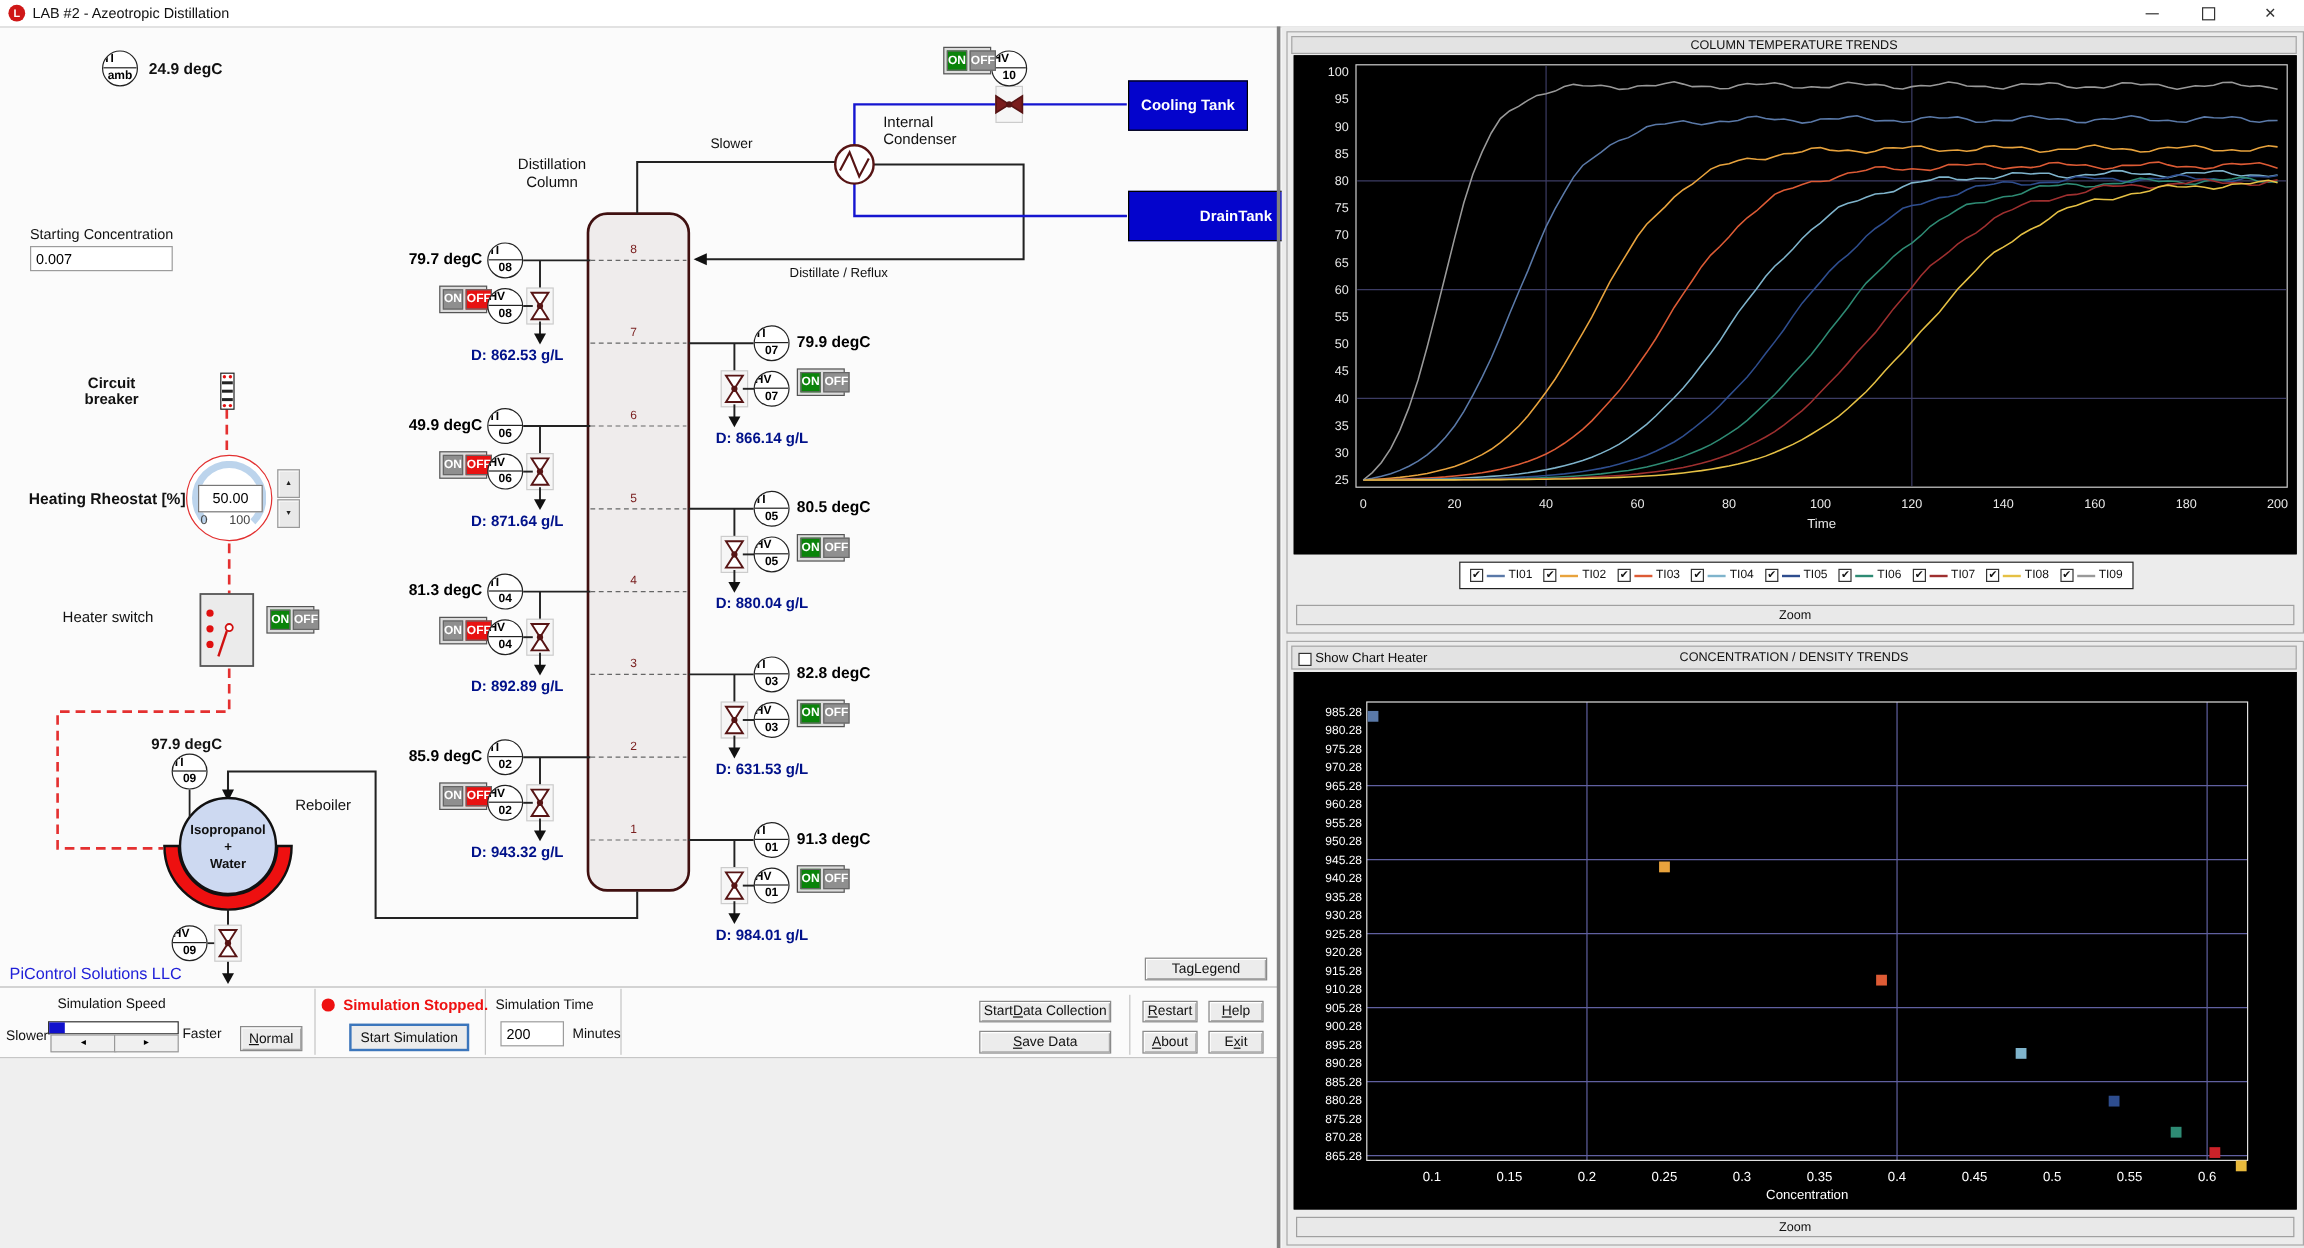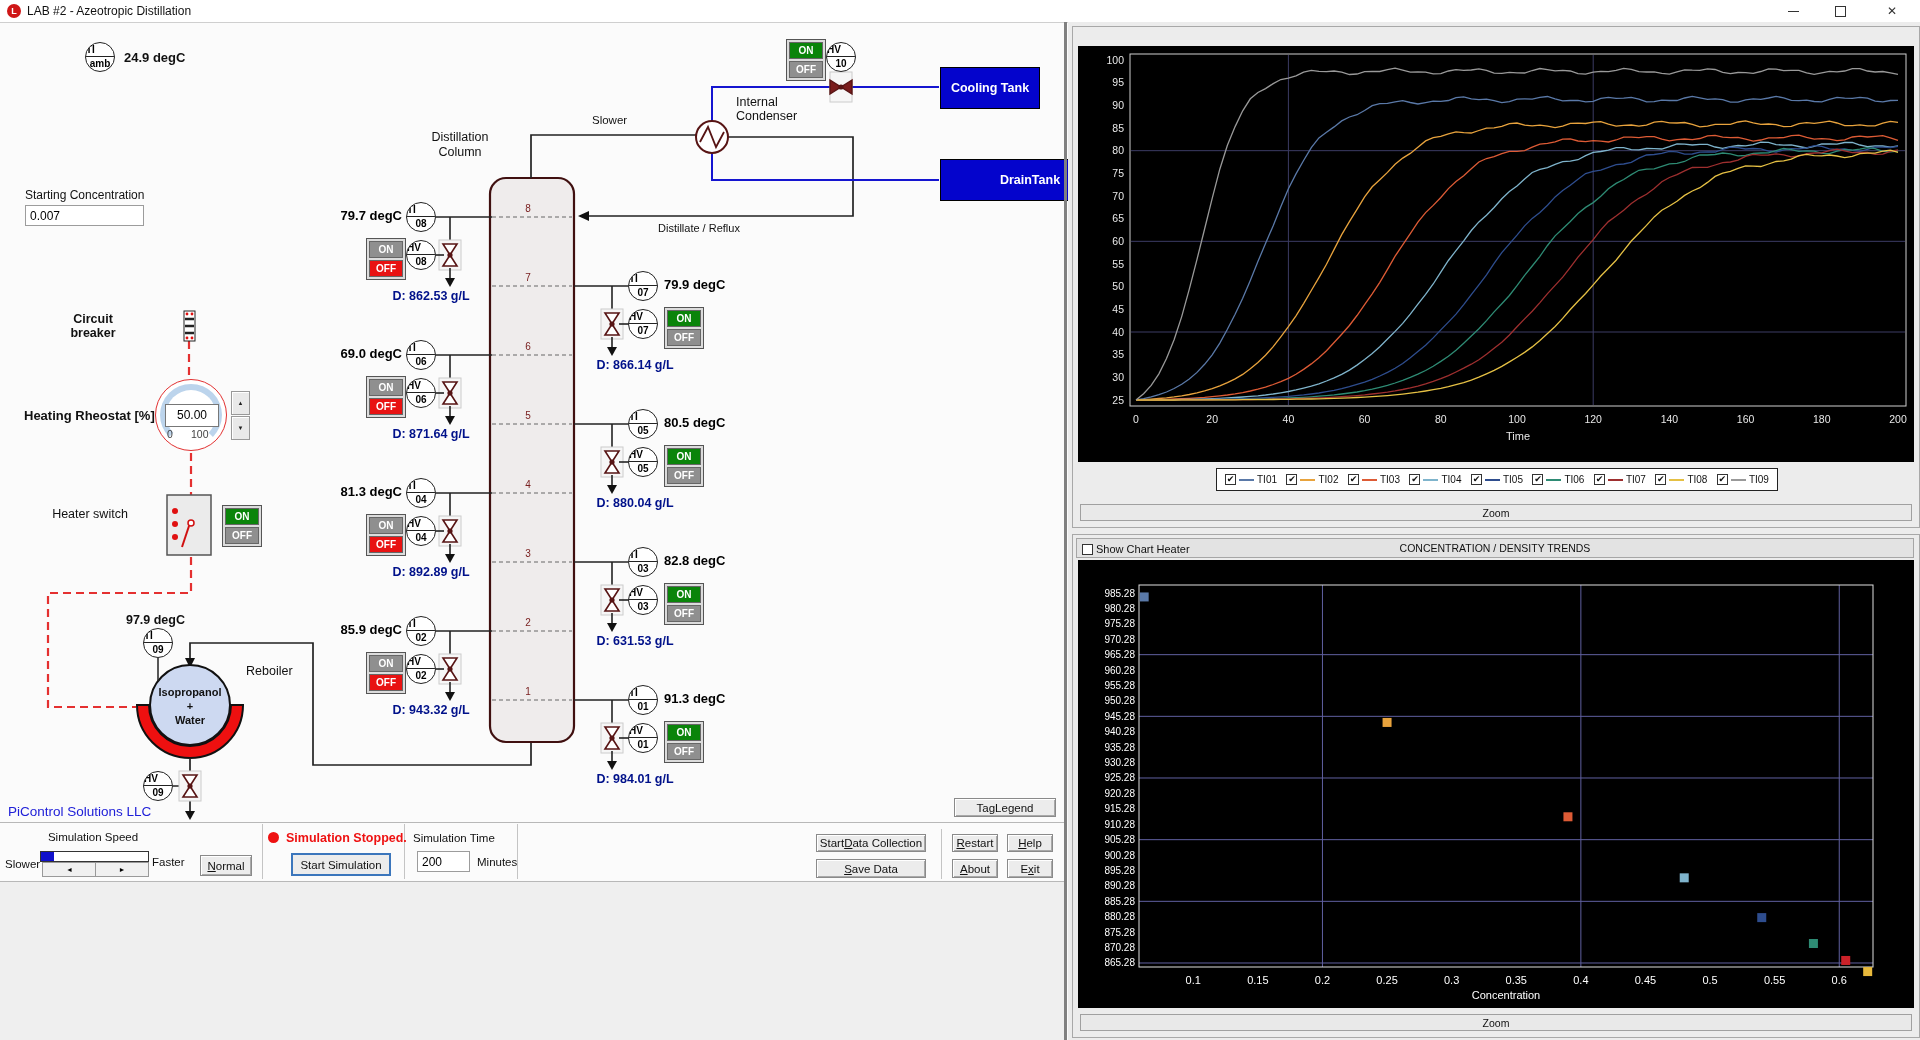--- a/index.html
+++ b/index.html
@@ -14,21 +14,21 @@
   .glyph-max{position:absolute;left:18px;top:6px;width:9px;height:9px;border:1px solid #333;background:#fff;}
   
   .lbl{position:absolute;font-size:12px;color:#111;}
   .blbl{position:absolute;font-size:12.5px;font-weight:bold;color:#111;}
   .dlabel{position:absolute;font-size:12.5px;font-weight:bold;color:#00118a;text-align:center;}
   
   .instr{position:absolute;width:30px;height:30px;background:#fff;border:1.5px solid #222;border-radius:50%;box-sizing:border-box;overflow:hidden;}
   .instr-t{height:13px;line-height:14px;border-bottom:1.4px solid #222;font-size:10px;font-weight:600;text-align:left;}
   .instr-n{height:13px;line-height:13px;font-size:10px;font-weight:600;text-align:center;}
   
-  .sw2{position:absolute;width:34px;background:#dcdcdc;border:1.5px solid #555;padding:2px;display:flex;flex-direction:column;gap:2px;}
+  .sw2{position:absolute;width:34px;background:#dcdcdc;border:1.5px solid #555;padding:2px;display:flex;gap:2px;}
   .swc{height:15px;line-height:15px;text-align:center;color:#fff;font-size:10px;font-weight:bold;background:#8f8f8f;border:1px solid #666;}
   .act-on{background:#0a840a;}
   .act-off{background:#e81212;}
   
   .tinput{position:absolute;border:1px solid #9c9c9c;background:#fff;font-family:"Liberation Sans",sans-serif;font-size:12px;padding:0 0 0 4px;box-sizing:border-box;}
   .rbtn{position:absolute;background:#ececec;border:1px solid #8a8a8a;box-shadow:inset 1px 1px 0 #fff, inset -1px -1px 0 #a9a9a9;display:flex;align-items:center;justify-content:center;font-size:11.5px;color:#111;box-sizing:border-box;}
   .rbtn.focus{border:2px solid #3b76bc;box-shadow:none;}
   .sep{position:absolute;width:1px;background:#c4c4c4;top:824px;height:55px;}
   
   .dial{position:absolute;left:155px;top:379px;width:72px;height:72px;border:1.7px solid #e23030;border-radius:50%;background:#fff;box-sizing:border-box;}
@@ -256,20 +256,21 @@
   <div class="blbl" style="left:286px;top:831px;color:#ee1111;">Simulation Stopped.</div>
 
   <div class="lbl" style="left:413px;top:832px;font-size:11.5px;">Simulation Time</div>
   <input class="tinput" style="left: 417px; top: 851px; width: 53px; height: 21px;" value="200">
   <div class="lbl" style="left:477px;top:856px;font-size:11.5px;">Minutes</div>
 
   <div class="abs" style="left:1064px;top:22px;width:3px;height:1018px;background:#808080;"></div>
   <div class="panel"></div>
 
   <div class="grp" style="left:1072px;top:26px;width:846px;height:500px;"></div>
+  <div class="strip" style="left:1076px;top:30px;width:838px;height:15px;line-height:14px;">COLUMN TEMPERATURE TRENDS</div>
   <svg id="tchart" viewBox="0 0 836 416" style="position:absolute;left:1078px;top:46px;width:836px;height:416px;background:#000;">
       <rect x="0" y="0" width="836" height="416" fill="#000"></rect>
       <line x1="53" y1="286.0005" x2="827" y2="286.0005" stroke="#3c3c64" stroke-width="1"></line>
       <line x1="53" y1="195.33450000000002" x2="827" y2="195.33450000000002" stroke="#3c3c64" stroke-width="1"></line>
       <line x1="53" y1="104.66850000000002" x2="827" y2="104.66850000000002" stroke="#3c3c64" stroke-width="1"></line>
       <line x1="210.4" y1="9" x2="210.4" y2="359" stroke="#3c3c64" stroke-width="1"></line>
       <line x1="515.2" y1="9" x2="515.2" y2="359" stroke="#3c3c64" stroke-width="1"></line>
       <rect x="52" y="8" width="776" height="352" fill="none" stroke="#cfcfcf" stroke-width="1"></rect>
       <text x="46" y="357.5" fill="#e8e8e8" font-size="10.5" text-anchor="end" font-family="Liberation Sans, sans-serif">25</text>
       <text x="46" y="334.8335" fill="#e8e8e8" font-size="10.5" text-anchor="end" font-family="Liberation Sans, sans-serif">30</text>
@@ -455,21 +456,21 @@
     </div>
     <div class="sw2" style="position: absolute; left: 366px; top: 238px;">
       <div class="swc">ON</div>
       <div class="swc act-off">OFF</div>
     </div>
     <div class="instr" style="position: absolute; left: 406px; top: 240px;">
       <div class="instr-t">HV</div>
       <div class="instr-n">08</div>
     </div>
     <div class="dlabel" style="position: absolute; left: 366px; top: 289px; width: 130px;">D: 862.53 g/L</div>
-    <div style="position: absolute; left: 328px; top: 346px; width: 74px; text-align: right; font-size: 13px; font-weight: bold;">69.0 degC</div>
+    <div style="position: absolute; left: 328px; top: 346px; width: 74px; text-align: right; font-size: 13px; font-weight: bold;">49.9 degC</div>
     <div class="instr" style="position: absolute; left: 406px; top: 340px;">
       <div class="instr-t">TI</div>
       <div class="instr-n">06</div>
     </div>
     <div class="sw2" style="position: absolute; left: 366px; top: 376px;">
       <div class="swc">ON</div>
       <div class="swc act-off">OFF</div>
     </div>
     <div class="instr" style="position: absolute; left: 406px; top: 378px;">
       <div class="instr-t">HV</div>

